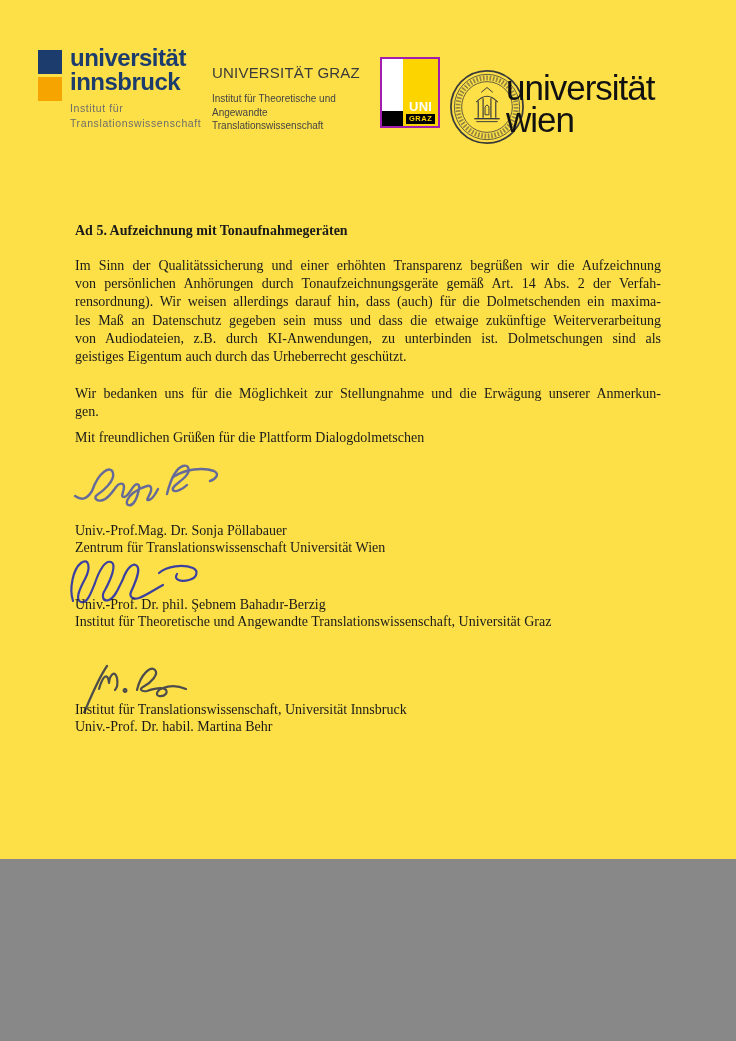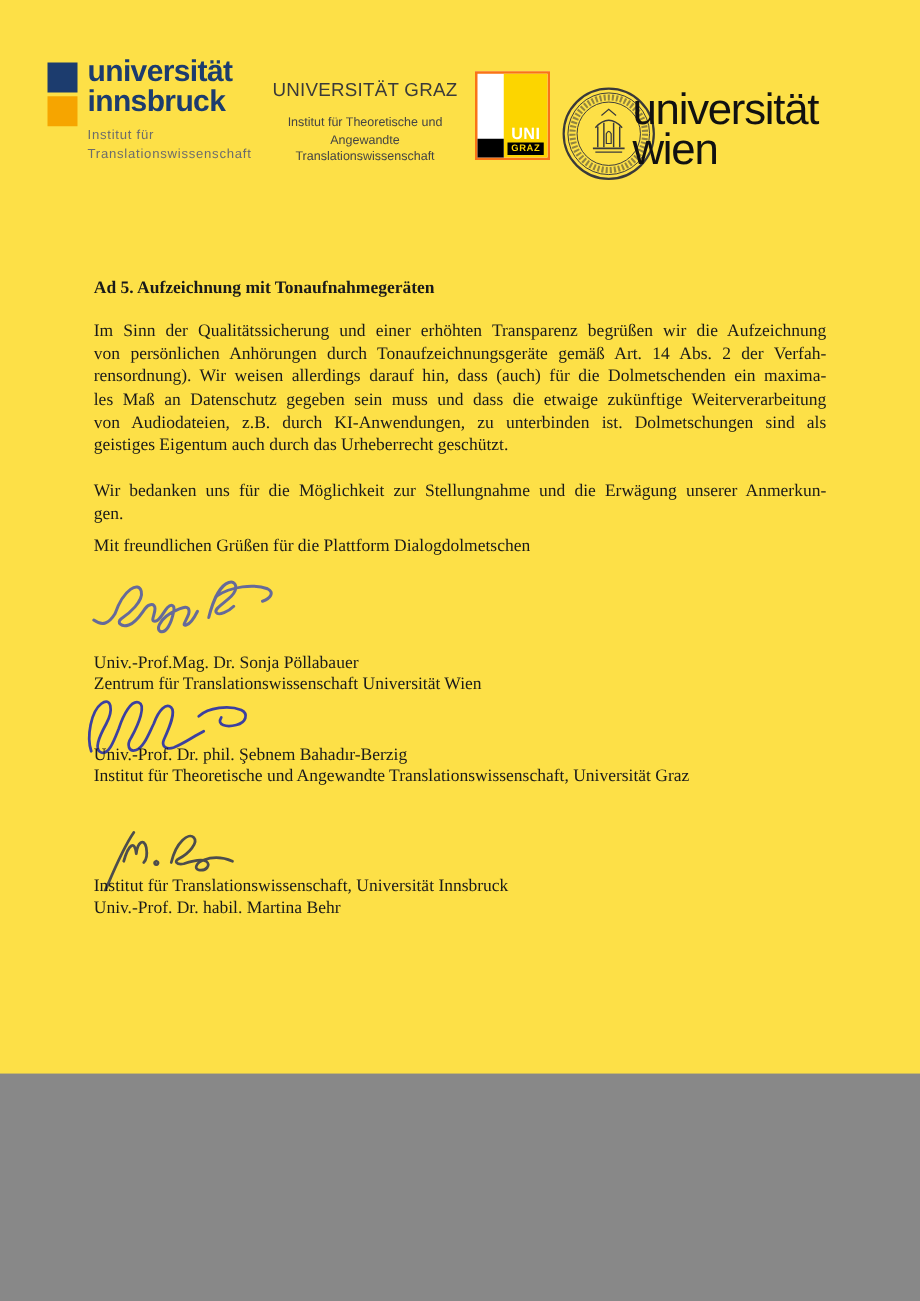--- a/index.html
+++ b/index.html
@@ -29,30 +29,30 @@
   }
   .ibk-institute {
     position: absolute; left: 32px; top: 55px;
     font-family: "Liberation Sans", sans-serif;
     font-size: 10.5px; line-height: 15px; letter-spacing: 0.6px;
     color: #6c6c6b; white-space: nowrap;
   }
 
   .graz-block {
     position: absolute; left: 212px; top: 64px; width: 160px;
-    text-align: center; font-family: "Liberation Sans", sans-serif;
+    text-align: left; font-family: "Liberation Sans", sans-serif;
     color: #3a3a3a;
   }
   .graz-name { font-size: 15px; line-height: 17px; letter-spacing: 0.2px; white-space: nowrap; }
   .graz-institute { margin-top: 11px; font-size: 10px; line-height: 13.5px; color: #444; }
 
   .graz-box {
     position: absolute; left: 380px; top: 57px;
     width: 60px; height: 71px;
-    border: 2px solid #f97316; background: #ffffff;
+    border: 2px solid #a21caf; background: #ffffff;
   }
   .graz-box-inner { position: relative; width: 100%; height: 100%; }
   .graz-yellow { position: absolute; right: 0; top: 0; width: 62%; height: 100%; background: #fcd500; }
   .graz-blacksq { position: absolute; left: 0; bottom: 0; width: 38%; height: 22%; background: #000; }
   .graz-text-stack {
     position: absolute; right: 0; bottom: 2px; width: 62%;
     display: flex; flex-direction: column; align-items: center;
     font-family: "Liberation Sans", sans-serif;
   }
   .graz-uni { color: #fff; font-weight: bold; font-size: 13px; line-height: 13px; letter-spacing: 0.3px; }

